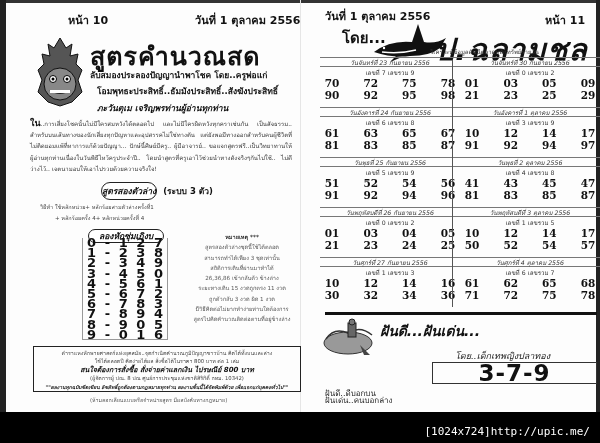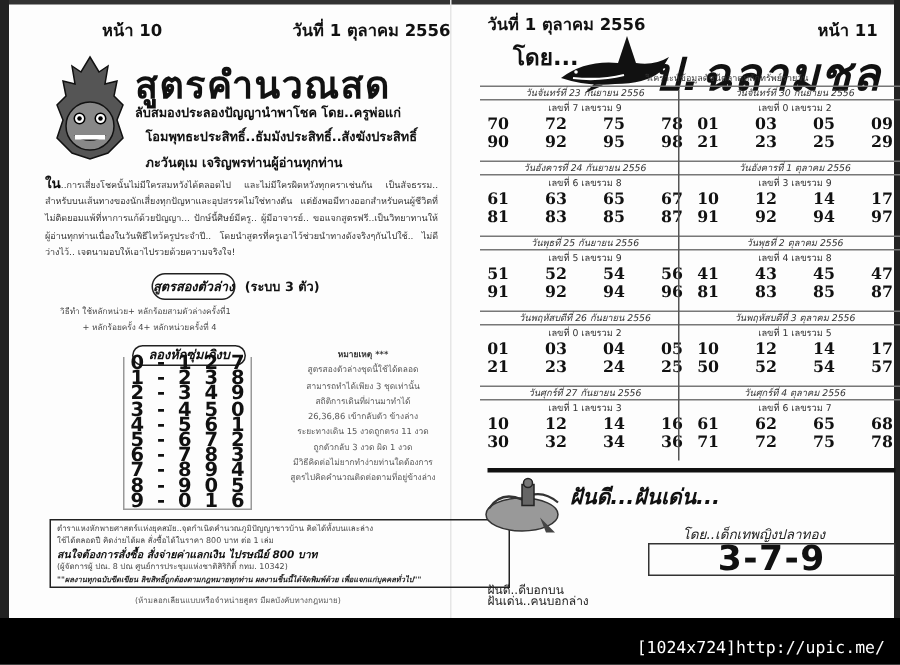--- a/index.html
+++ b/index.html
@@ -11,39 +11,39 @@
   .edge-top { position: absolute; left: 0; top: 0; width: 600px; height: 3px; background: #333; }
   .edge-right { position: absolute; right: 0; top: 0; width: 4px; height: 412px; background: #222; }
   .fold { position: absolute; left: 300px; top: 0; width: 1px; height: 412px; background: #e6e6e6; }
 
   
   .lp-pageno { position: absolute; left: 46px; top: 11px; font-size: 11px; font-weight: bold; margin-left: 22px; }
   .lp-date { position: absolute; left: 195px; top: 11px; font-size: 11px; font-weight: bold; }
   .giant-mask { position: absolute; left: 32px; top: 36px; width: 56px; height: 72px; }
   .lp-title { position: absolute; left: 90px; top: 36px; font-size: 25px; font-weight: bold; letter-spacing: 1px; }
   .lp-sub { position: absolute; left: 90px; font-size: 8.5px; font-weight: bold; white-space: nowrap; }
-  .lp-sub.s1 { top: 68px; } .lp-sub.s2 { top: 84px; left: 97px; } .lp-sub.s3 { top: 101px; left: 97px; }
+  .lp-sub.s1 { top: 68px; } .lp-sub.s2 { top: 84px; left: 97px; } .lp-sub.s3 { top: 101px; left: 97px; font-style: italic; }
   .lp-body { position: absolute; left: 30px; top: 118px; width: 262px; font-size: 6px; line-height: 11.2px; color: #333; text-align: justify; }
   .lp-body b { font-size: 9px; color: #111; }
 
   .formula-label { position: absolute; left: 101px; top: 182px; display: flex; align-items: center; gap: 6px; }
   .pill { border: 1.5px solid #222; border-radius: 10px; padding: 1px 0; font-size: 8.5px; font-weight: bold; font-style: italic; background: #fff; }
   .pill-note { font-size: 8.5px; font-weight: bold; }
 
   .method { position: absolute; left: 40px; font-size: 5.5px; color: #444; }
   .method.m1 { top: 203px; } .method.m2 { top: 214px; left: 55px; }
 
   .table-label { position: absolute; left: 88px; top: 224px; }
   .num-box { position: absolute; left: 82px; top: 238px; width: 86px; height: 102px; border: 1px solid #999; border-top: none; }
   .num-row { display: flex; justify-content: space-between; padding: 0 4px; font-size: 13px; font-weight: 900; line-height: 10.2px; height: 10.2px; font-family: "DejaVu Sans", sans-serif; }
 
   .note-block { position: absolute; left: 183px; top: 232px; width: 118px; text-align: center; font-size: 5.6px; color: #555; line-height: 10.3px; }
   .note-block .nt { font-weight: bold; color: #333; }
 
-  .order-box { position: absolute; left: 33px; top: 346px; width: 307px; height: 46px; border: 1.5px solid #222; padding: 2px 4px; text-align: left; font-size: 5.3px; color: #444; line-height: 8.4px; }
+  .order-box { position: absolute; left: 33px; top: 346px; width: 268px; height: 46px; border: 1.5px solid #222; padding: 2px 4px; text-align: center; font-size: 5.3px; color: #444; line-height: 8.4px; }
   .order-box .big { font-size: 7px; font-weight: bold; font-style: italic; color: #111; }
   .order-box .ul { font-weight: bold; font-style: italic; color: #222; font-size: 5px; }
   .lp-foot { position: absolute; left: 90px; top: 396px; font-size: 5.3px; color: #555; }
 
   
   .rp-date { position: absolute; left: 325px; top: 7px; font-size: 11px; font-weight: bold; }
   .rp-pageno { position: absolute; left: 545px; top: 11px; font-size: 11px; font-weight: bold; }
   .rp-by { position: absolute; left: 342px; top: 26px; font-size: 15px; font-weight: bold; }
   .shark { position: absolute; left: 370px; top: 18px; width: 80px; height: 44px; }
   .rp-logo { position: absolute; left: 435px; top: 26px; font-size: 30px; font-weight: 900; font-style: italic; letter-spacing: 1px; }

